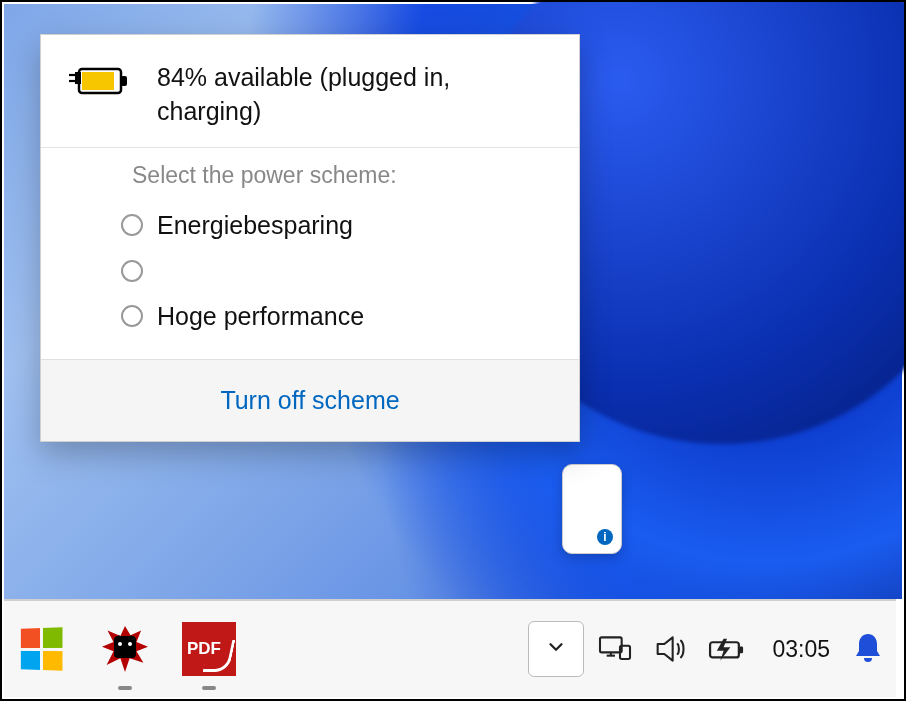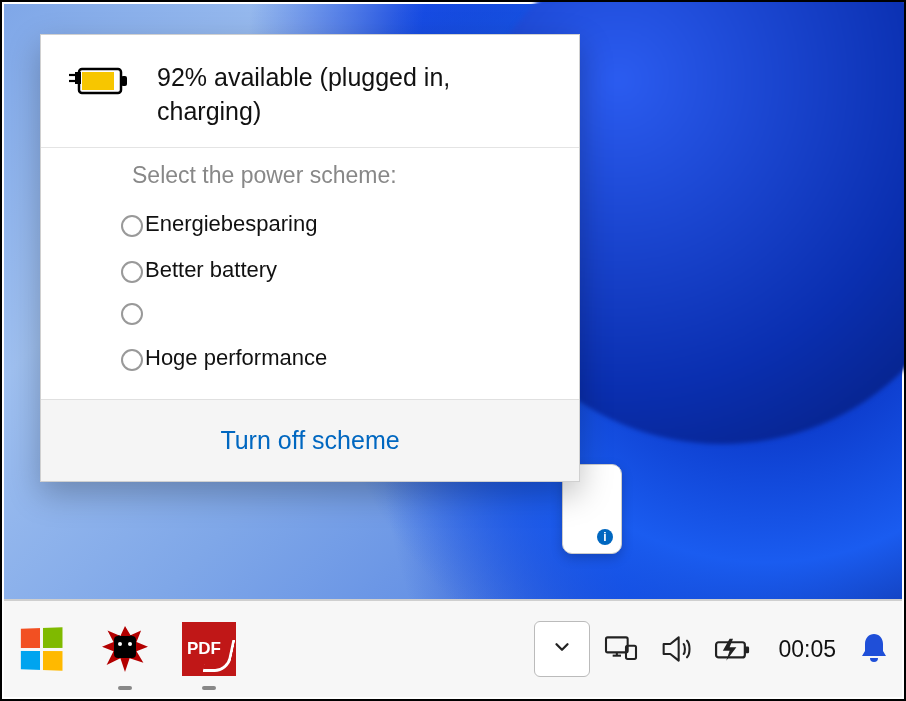--- a/index.html
+++ b/index.html
@@ -34,23 +34,23 @@
     padding: 26px 28px 18px 28px;
     border-bottom: 1px solid #e4e4e4;
   }
   .battery-icon {
     flex: 0 0 auto; margin-top: 2px;
   }
   .flyout-status { font-size: 25px; color: #111; line-height: 1.35; }
   .flyout-sub { color: #888; font-size: 23px; padding: 14px 0 6px 91px; }
   .scheme-list { padding: 6px 0 18px 50px; }
   .scheme {
-    display: flex; align-items: flex-end; gap: 2px;
+    display: flex; align-items: center; gap: 14px;
     padding: 10px 20px 10px 30px; cursor: pointer;
-    font-size: 22px; color: #111;
+    font-size: 25px; color: #111;
   }
   .radio {
     width: 22px; height: 22px; border-radius: 50%;
     border: 2px solid #999; display: inline-block; position: relative;
     flex: 0 0 22px;
   }
   .radio.selected { border-color: #0067c0; }
   .radio.selected::after{
     content:""; position:absolute; inset:3px; border-radius:50%; background:#0067c0;
   }
@@ -69,21 +69,21 @@
     box-shadow:0 4px 12px rgba(0,0,0,.2); z-index:5;
   }
   .tip-bubble .dot{
     position:absolute; right:8px; bottom:8px; width:16px; height:16px;
     border-radius:50%; background:#0067c0; color:#fff; font-size:12px;
     display:flex; align-items:center; justify-content:center; font-weight:bold;
   }
 
   
   .taskbar{
-    position:absolute; left:2px; right:2px; bottom:2px; height:98px;
+    position:absolute; left:2px; right:8px; bottom:2px; height:98px;
     background:#f7f7f7; border-top:2px solid #cfcfcf;
     display:flex; align-items:center; padding:0 10px; gap:30px;
   }
   .task-left{ display:flex; align-items:center; gap:30px; }
   .task-icon{ width:54px; height:54px; display:flex; align-items:center; justify-content:center; cursor:pointer; position:relative;}
   .underline-dot{ position:absolute; bottom:-14px; left:50%; transform:translateX(-50%); width:14px; height:4px; border-radius:2px; background:#888;}
   .spacer{ flex:1; }
   .tray{ display:flex; align-items:center; gap:6px; }
   .tray-box{
     width:56px; height:56px; border:1px solid #bbb; border-radius:6px;
@@ -129,33 +129,29 @@
       <svg width="62" height="36" viewBox="0 0 62 36">
         <rect x="10" y="6" width="42" height="24" rx="3" fill="none" stroke="#000" stroke-width="2.5"></rect>
         <rect x="52" y="13" width="6" height="10" rx="2" fill="#000"></rect>
         <rect x="13" y="9" width="32" height="18" fill="#f7c600"></rect>
 
         <line x1="0" y1="12" x2="8" y2="12" stroke="#000" stroke-width="2.2"></line>
         <line x1="0" y1="18" x2="8" y2="18" stroke="#000" stroke-width="2.2"></line>
         <rect x="6" y="9" width="6" height="12" fill="#000"></rect>
       </svg>
     </span>
-    <div class="flyout-status">92% available (plugged in, charging)</div>
+    <div class="flyout-status">84% available (plugged in, charging)</div>
   </div>
 
   <div class="flyout-sub">Select the power scheme:</div>
 
   <div class="scheme-list">
     <div class="scheme">
       <span class="radio"></span>
       <span>Energiebesparing</span>
-    </div>
-    <div class="scheme">
-      <span class="radio"></span>
-      <span>Better battery</span>
     </div>
     <div class="scheme">
       <span class="radio"></span>
     </div>
     <div class="scheme">
       <span class="radio"></span>
       <span>Hoge performance</span>
     </div>
   </div>
 
@@ -219,21 +215,21 @@
       </svg>
     </div>
     <div class="tray-icon">
       <svg width="44" height="40" viewBox="0 0 52 40">
         <rect x="6" y="12" width="34" height="18" rx="3" fill="none" stroke="#222" stroke-width="2.6"></rect>
         <rect x="40" y="17" width="5" height="8" rx="1.5" fill="#222"></rect>
         <path d="M22 8l-8 14h8l-4 12 12-16h-8l4-10z" fill="#222"></path>
       </svg>
     </div>
     <div class="clock">
-      <div>00:05</div>
+      <div>03:05</div>
     </div>
     <div class="bell">
       <svg width="30" height="34" viewBox="0 0 30 34">
         <path d="M15 2c-5 0-9 4-9 10v7l-3 5h24l-3-5v-7c0-6-4-10-9-10z" fill="#1f4fd8"></path>
         <path d="M11 26a4 4 0 0 0 8 0" fill="#1f4fd8"></path>
       </svg>
     </div>
   </div>
 </div>
 

